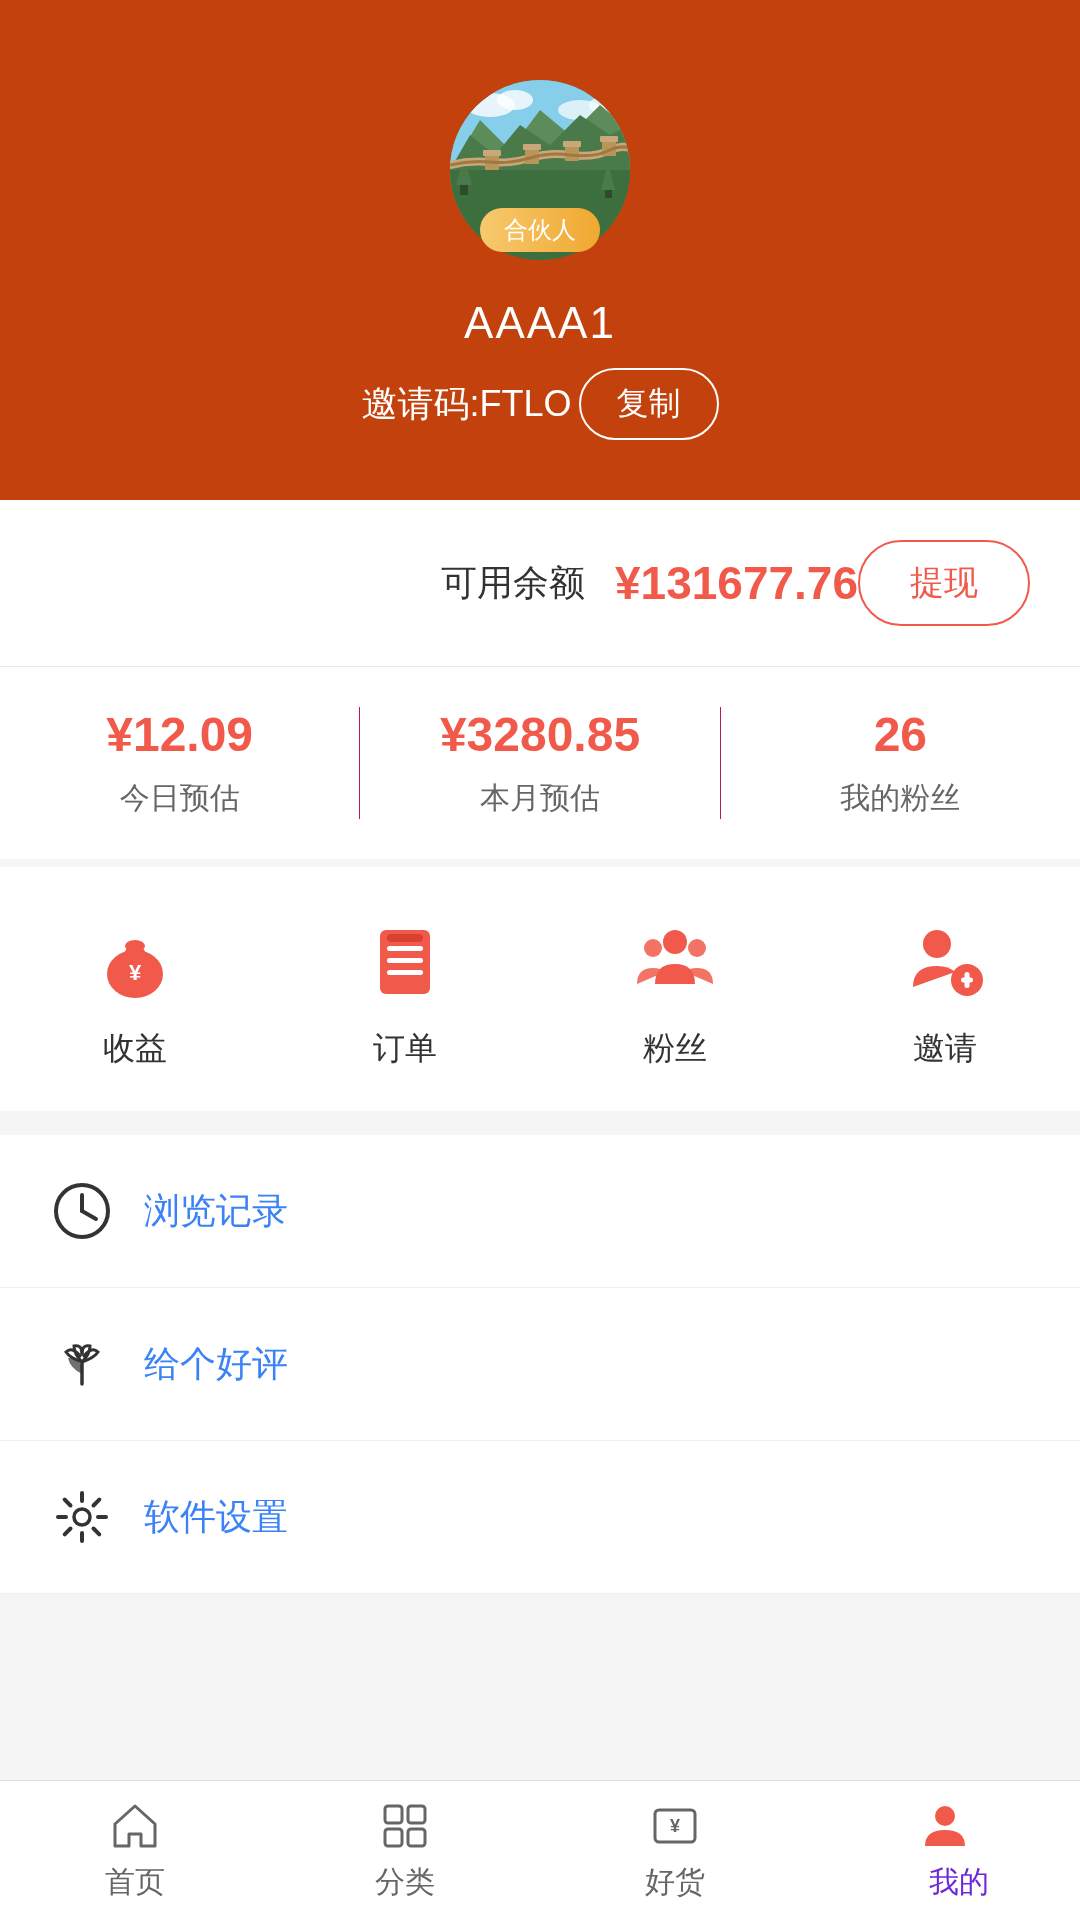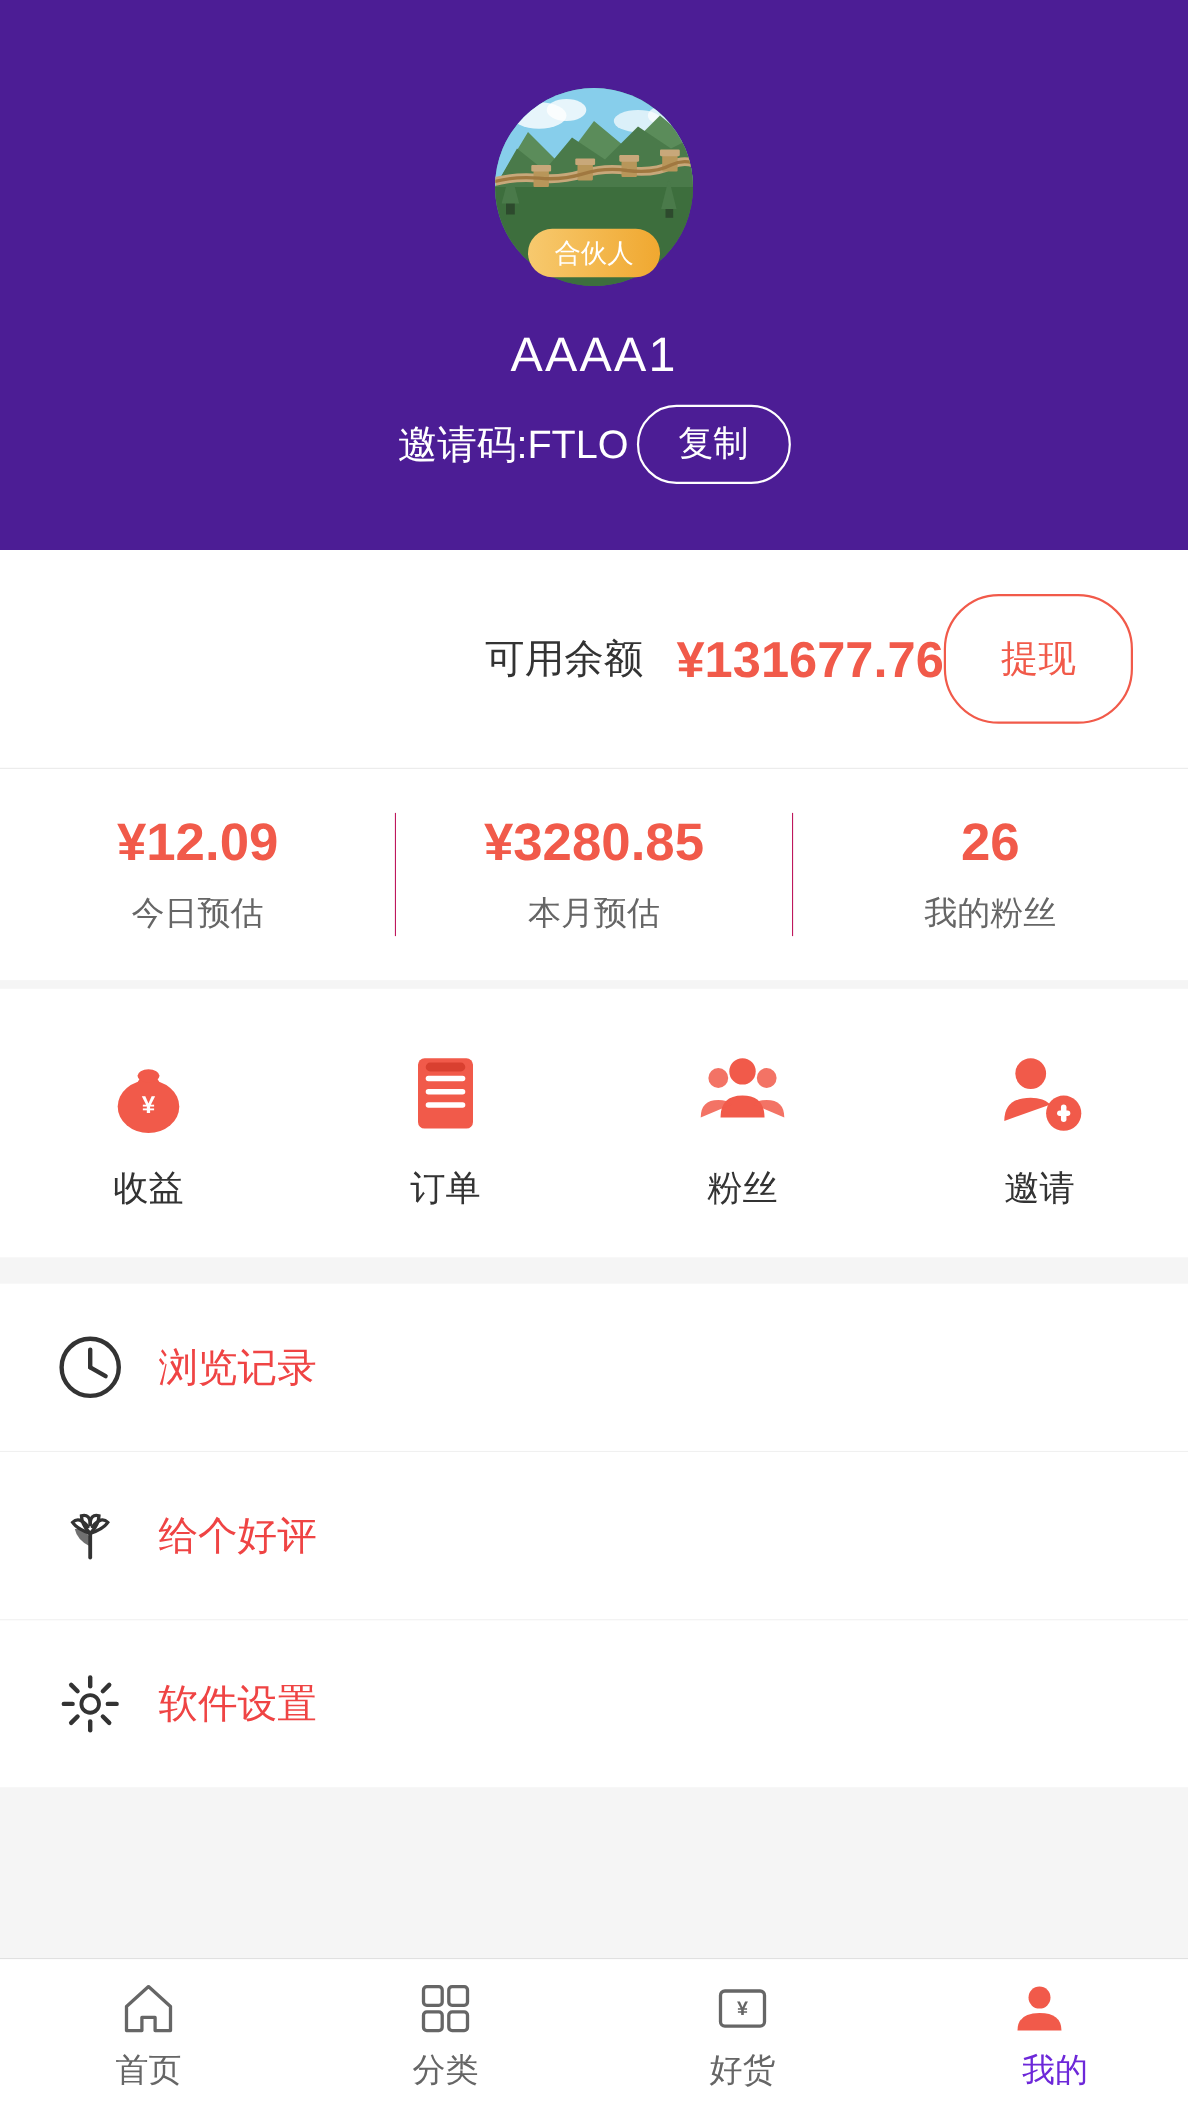--- a/index.html
+++ b/index.html
@@ -9,21 +9,21 @@
       width: 1080px;
       min-height: 1920px;
       font-family: -apple-system, "PingFang SC", "Helvetica Neue", Arial, sans-serif;
       background: #f5f5f5;
       position: relative;
       overflow-x: hidden;
     }
 
     
     .header-section {
-      background: #4c1d95;
+      background: #c2410c;
       width: 100%;
       padding: 80px 0 60px;
       display: flex;
       flex-direction: column;
       align-items: center;
     }
 
     .avatar-container {
       position: relative;
       width: 180px;
@@ -115,21 +115,21 @@
       color: #f15a4a;
       font-size: 46px;
       font-weight: 600;
     }
 
     .withdraw-btn {
       border: 2px solid #f15a4a;
       color: #f15a4a;
       background: white;
       border-radius: 50px;
-      padding: 34px 50px;
+      padding: 18px 50px;
       font-size: 34px;
       cursor: pointer;
     }
 
     
     .stats-section {
       background: white;
       display: flex;
       padding: 40px 0;
       border-bottom: 8px solid #f5f5f5;
@@ -215,21 +215,21 @@
       justify-content: center;
     }
 
     .menu-icon svg {
       width: 60px;
       height: 60px;
     }
 
     .menu-text {
       font-size: 36px;
-      color: #ef4444;
+      color: #3b82f6;
     }
 
     
     .bottom-nav {
       position: fixed;
       bottom: 0;
       left: 0;
       width: 1080px;
       height: 140px;
       background: white;

